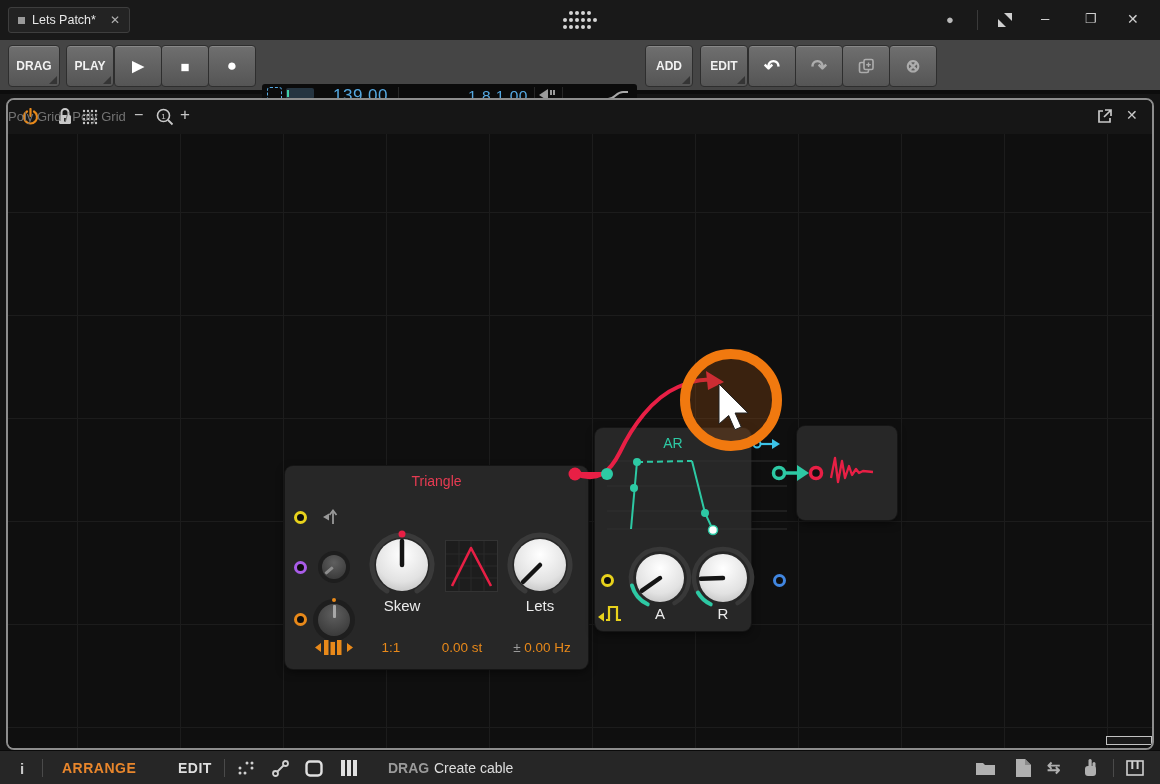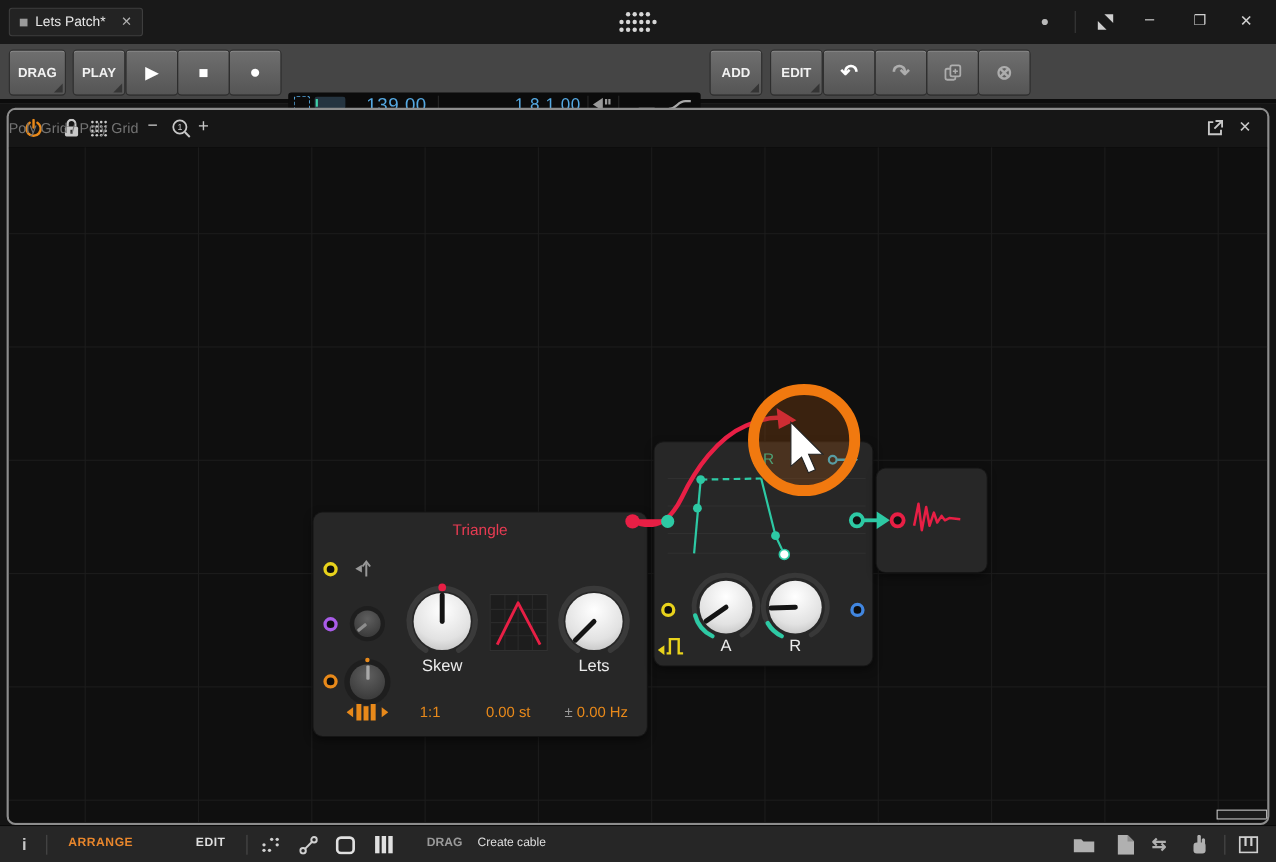--- a/index.html
+++ b/index.html
@@ -43,21 +43,21 @@
   .mtitle{position:absolute;left:0;top:7px;width:100%;text-align:center;font-size:14px;}
   .port{position:absolute;width:13px;height:13px;border-radius:50%;background:#0d0d0d;box-sizing:border-box;border:3.5px solid;}
   .klabel{position:absolute;color:#ececec;font-size:15px;text-align:center;}
   .orange-t{color:#e8891a;font-size:13.5px;}
   .knob-ring{position:absolute;border-radius:50%;background:#1e1e1e;}
   .knob-face{position:absolute;border-radius:50%;background:radial-gradient(circle at 50% 32%,#5f5f5f,#3d3d3d 75%);}
   .indw{position:absolute;inset:0;}
   .indw .bar{position:absolute;left:calc(50% - 1.5px);top:1px;width:3px;height:42%;background:#a8a8a8;border-radius:1px;}
   
   .statusbar{left:0;top:750px;width:1160px;height:34px;background:#262626;border-top:1px solid #0a0a0a;box-sizing:border-box;}
-  .sbtxt{position:absolute;top:9px;font-size:11px;color:#dedede;}
+  .sbtxt{position:absolute;top:9px;font-size:14px;color:#dedede;}
   .ssep{position:absolute;top:8px;width:1px;height:18px;background:#4a4a4a;}
   svg{display:block;}
   .overlay{left:0;top:0;width:1160px;height:784px;pointer-events:none;z-index:60;}
   .z10{z-index:10;}
 </style>
 </head>
 <body>
 
 <div id="root">
 
@@ -304,21 +304,21 @@
       </g>
     </svg>
     <div class="abs orange-t" style="left:85px;top:174px;width:42px;text-align:center;">1:1</div>
     <div class="abs orange-t" style="left:143px;top:174px;width:68px;text-align:center;">0.00 st</div>
     <div class="abs" style="left:216px;top:174px;width:82px;text-align:center;font-size:13.5px;">
       <span style="color:#9a9a9a;">±</span>
       <span class="orange-t">0.00 Hz</span>
     </div>
   </div>
 
-  <div class="module z10" style="left:595px;top:402px;width:198px;height:203px;">
+  <div class="module z10" style="left:595px;top:428px;width:156px;height:203px;">
     <div class="mtitle" style="color:#2dc9a4;">AR</div>
 
     <svg class="abs" style="left:149px;top:9px;" width="38" height="14" viewBox="0 0 38 14">
       <circle cx="13" cy="7" r="3.5" stroke="#3cc3e8" stroke-width="2" fill="none"></circle>
       <line x1="17" y1="7" x2="29" y2="7" stroke="#3cc3e8" stroke-width="2.2"></line>
       <polygon points="28,2 36,7 28,12" fill="#3cc3e8"></polygon>
     </svg>
 
     <svg class="abs" style="left:0px;top:24px;" width="198" height="92" viewBox="0 0 198 92">
       <g stroke="#303030" stroke-width="1">

